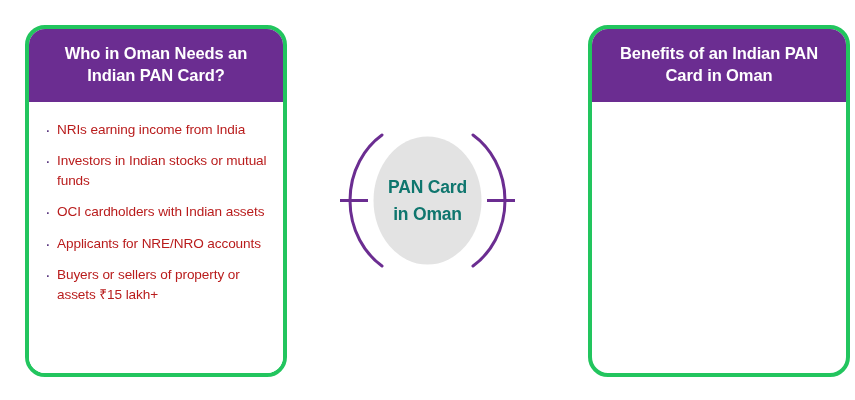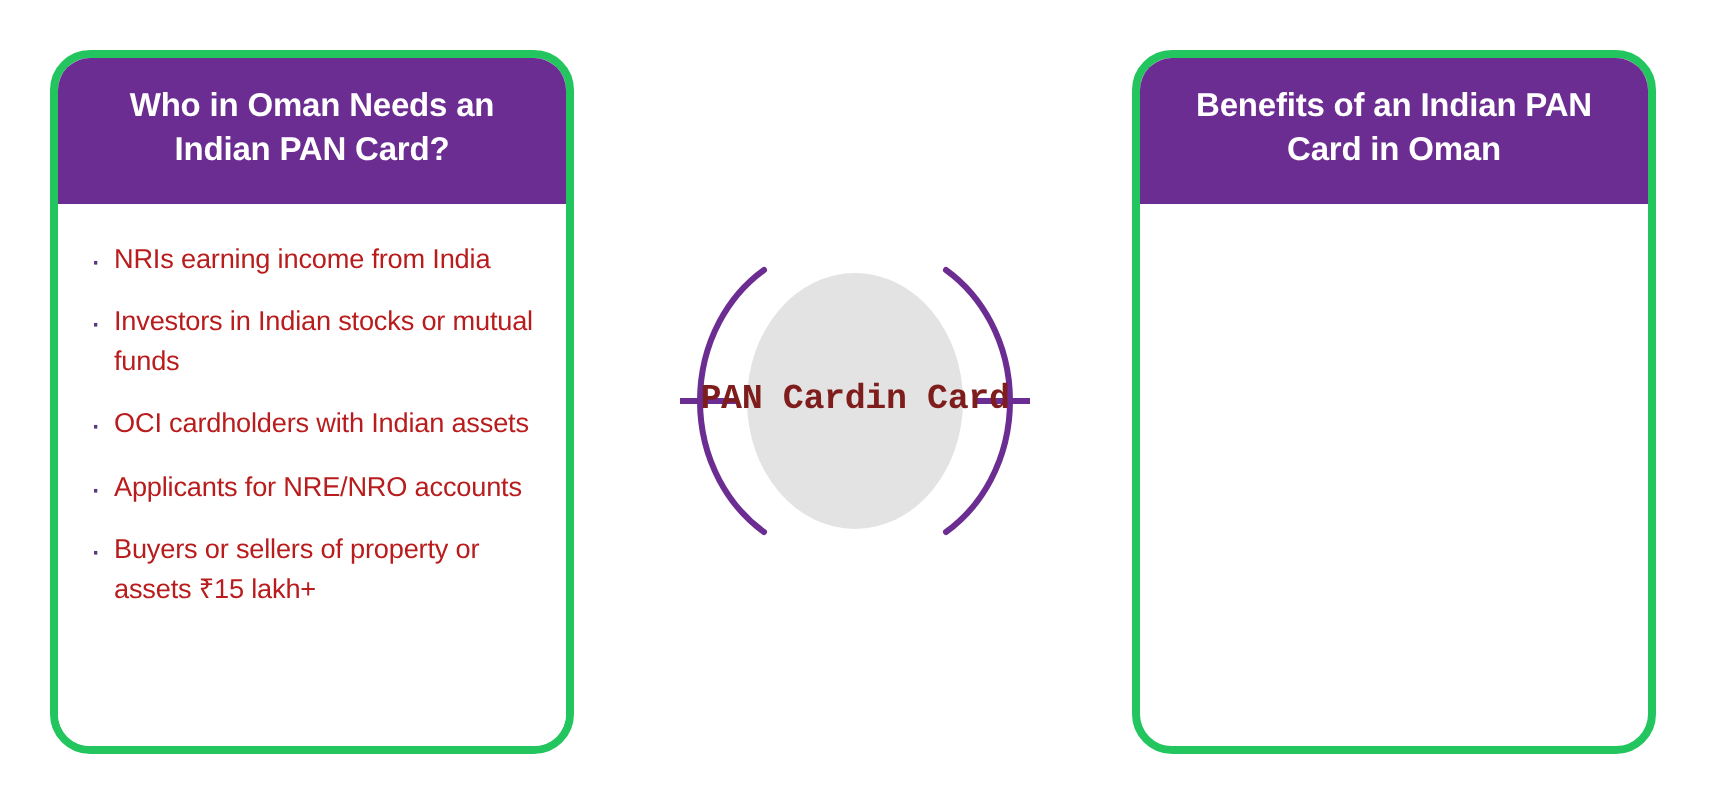--- a/index.html
+++ b/index.html
@@ -32,21 +32,21 @@
     display: flex;
     flex-direction: column;
   }
   .card-left {
     left: 25px;
     top: 25px;
     width: 262px;
     height: 352px;
   }
   .card-right {
-    left: 566px;
+    left: 588px;
     top: 25px;
     width: 262px;
     height: 352px;
   }
 
   .card-header {
     background: #6B2D91;
     color: #ffffff;
     font-size: 16.5px;
     font-weight: bold;
@@ -105,31 +105,30 @@
     top: 0;
     display: block;
   }
   .center-label {
     position: absolute;
     left: 0;
     top: 0;
     width: 175px;
     height: 165px;
     display: flex;
-    flex-direction: row;
+    flex-direction: column;
     align-items: center;
     justify-content: center;
-    color: #7f1d1d;
+    color: #0f766e;
     font-size: 17.5px;
     font-weight: bold;
     line-height: 1.5;
     text-align: center;
     letter-spacing: -0.2px;
     pointer-events: none;
-    font-family: Liberation Mono, monospace;
   }
 </style>
 </head>
 <body>
 
 <div id="diagram">
 
   <div class="card card-left">
     <div class="card-header">Who in Oman Needs an Indian PAN Card?</div>
     <div class="card-body">
@@ -155,21 +154,21 @@
       <path d="M 42 17 A 70 78 0 0 0 42 148" fill="none" stroke="#6B2D91" stroke-width="3" stroke-linecap="round"></path>
 
       <path d="M 133 17 A 70 78 0 0 1 133 148" fill="none" stroke="#6B2D91" stroke-width="3" stroke-linecap="round"></path>
 
       <circle cx="-12" cy="82.5" r="7" fill="#FFFFFF" stroke="#6B2D91" stroke-width="3"></circle>
       <circle cx="187" cy="82.5" r="7" fill="#FFFFFF" stroke="#6B2D91" stroke-width="3"></circle>
     </svg>
 
     <div class="center-label">
       <span>PAN Card</span>
-      <span>in Card</span>
+      <span>in Oman</span>
     </div>
   </div>
 
   <div class="card card-right">
     <div class="card-header">Benefits of an Indian PAN Card in Oman</div>
   </div>
 
 </div>
 
 </body></html>

